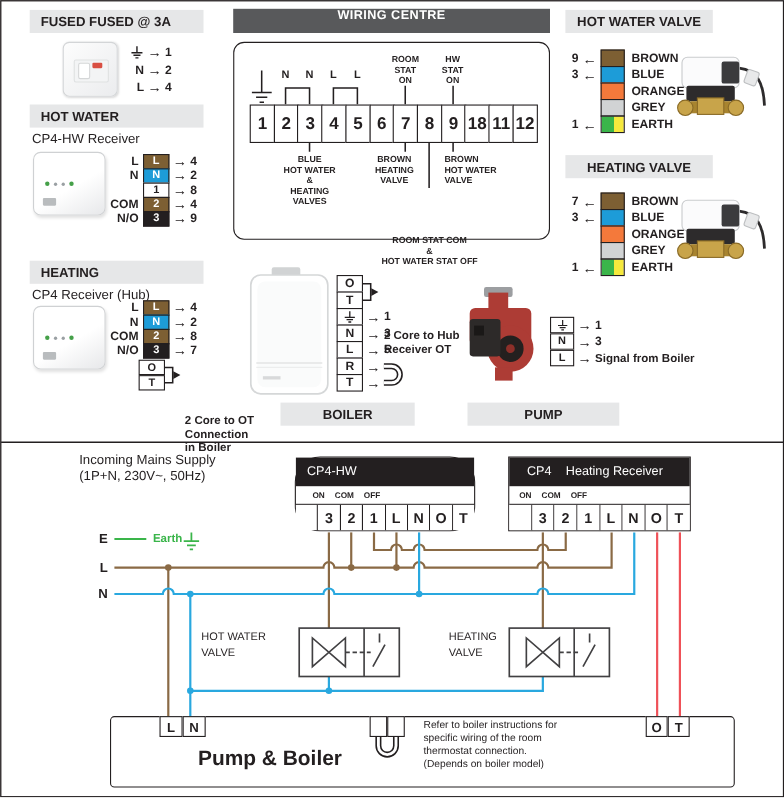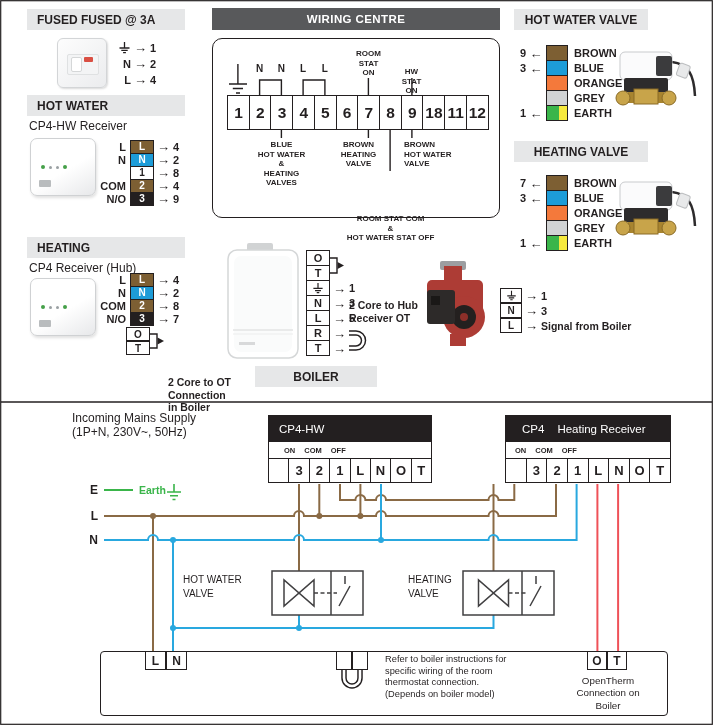--- a/index.html
+++ b/index.html
@@ -4,21 +4,21 @@
 <style>
   html,body{margin:0;padding:0;background:#fff;}
   #page{position:relative;width:713px;height:725px;background:#fff;overflow:hidden;
         font-family:"Liberation Sans",sans-serif;color:#231f20;}
   .abs{position:absolute;}
   .pre{white-space:pre-line;}
   .bar{position:absolute;background:#e6e7e8;font-weight:bold;font-size:12px;
        display:flex;align-items:center;padding-left:10px;box-sizing:border-box;}
   .bar.center{justify-content:center;padding-left:0;}
   .darkbar{position:absolute;background:#58595b;color:#fff;font-weight:bold;font-size:11.5px;
-       display:flex;align-items:center;justify-content:center;letter-spacing:.4px;}
+       display:flex;justify-content:center;letter-spacing:.4px;}
   .crow{position:absolute;display:flex;align-items:center;}
   .tlabel{width:30px;text-align:right;font-weight:bold;font-size:11px;padding-right:4px;flex:none;}
   .tbox{width:24px;height:14px;border:1px solid #231f20;box-sizing:border-box;display:flex;
         align-items:center;justify-content:center;font-size:10px;font-weight:bold;background:#fff;flex:none;}
   .bbox{width:24px;height:16px;font-size:11px;}
   .bx-brown{background:#7d5f33;color:#fff;}
   .bx-blue{background:#1d9cd8;color:#fff;}
   .bx-black{background:#231f20;color:#fff;}
   .arr{font-size:13px;padding:0 3px;flex:none;}
   .tnum{font-size:11px;font-weight:bold;white-space:nowrap;}
@@ -320,21 +320,21 @@
   <span>WIRING CENTRE</span>
 </div>
 <div class="wcbox" style="left:212px;top:38px;width:288px;height:180px;"></div>
 <span class="abs" style="left:251.6px;top:63px;width:16px;text-align:center;font-size:10px;font-weight:bold;">N</span>
 <span class="abs" style="left:273.4px;top:63px;width:16px;text-align:center;font-size:10px;font-weight:bold;">N</span>
 <span class="abs" style="left:295.1px;top:63px;width:16px;text-align:center;font-size:10px;font-weight:bold;">L</span>
 <span class="abs" style="left:316.9px;top:63px;width:16px;text-align:center;font-size:10px;font-weight:bold;">L</span>
 <div class="abs small pre" style="left:346px;top:49px;width:45px;">ROOM
 STAT
 ON</div>
-<div class="abs small pre" style="left:389px;top:67px;width:45px;">HW
+<div class="abs small pre" style="left:389px;top:49px;width:45px;">HW
 STAT
 ON</div>
 <div class="wc-strip" style="left:227px;top:95px;width:262px;height:35px;">
   <div class="wc-cell">1</div>
   <div class="wc-cell">2</div>
   <div class="wc-cell">3</div>
   <div class="wc-cell">4</div>
   <div class="wc-cell">5</div>
   <div class="wc-cell">6</div>
   <div class="wc-cell">7</div>
@@ -478,50 +478,53 @@
 <div class="crow" style="left:500px;top:303px;">
   <span class="tbox" style="width:22px;height:15px;">N</span>
   <span class="arr">→</span>
   <span class="tnum">3</span>
 </div>
 <div class="crow" style="left:500px;top:318px;">
   <span class="tbox" style="width:22px;height:15px;">L</span>
   <span class="arr">→</span>
   <span class="tnum" style="font-size:10.5px;">Signal from Boiler</span>
 </div>
+<div class="bar center" style="left:425px;top:366px;width:138px;height:21px;">
+  <span>PUMP</span>
+</div>
 
 <div class="abs pre" style="left:72px;top:411px;font-size:12px;line-height:14px;">Incoming Mains Supply
 (1P+N, 230V~, 50Hz)</div>
 <span class="abs" style="left:82px;top:483px;width:16px;text-align:right;font-weight:bold;font-size:12px;">E</span>
 <span class="abs" style="left:82px;top:509px;width:16px;text-align:right;font-weight:bold;font-size:12px;">L</span>
 <span class="abs" style="left:82px;top:533px;width:16px;text-align:right;font-weight:bold;font-size:12px;">N</span>
 <span class="abs" style="left:139px;top:484px;font-size:10.5px;font-weight:bold;color:#3ab54a;">Earth</span>
 
-<div class="rxb" style="left:268px;top:415px;width:164px;height:68px;">
+<div class="rxb" style="left:268px;top:415px;width:164px;height:68px;border-radius:23px;">
   <div class="rx-head">
     <span>CP4-HW</span>
   </div>
   <div class="mode" style="left:15px;top:30px;">
     <span>ON</span>
     <span>COM</span>
     <span>OFF</span>
   </div>
   <div class="cells">
     <div class="cell"></div>
     <div class="cell">3</div>
     <div class="cell">2</div>
     <div class="cell">1</div>
     <div class="cell">L</div>
     <div class="cell">N</div>
     <div class="cell">O</div>
     <div class="cell">T</div>
   </div>
 </div>
 
-<div class="rxb" style="left:462px;top:415px;width:166px;height:68px;margin-left:43px;">
+<div class="rxb" style="left:462px;top:415px;width:166px;height:68px;">
   <div class="rx-head" style="padding-left:16px;">
     <span>CP4</span>
     <span>Heating Receiver</span>
   </div>
   <div class="mode" style="left:9px;top:30px;">
     <span>ON</span>
     <span>COM</span>
     <span>OFF</span>
   </div>
   <div class="cells">
@@ -541,21 +544,19 @@
 <div class="abs pre" style="left:408px;top:573px;font-size:10px;line-height:13.5px;">HEATING
 VALVE</div>
 
 <div class="pbbox" style="left:100px;top:651px;width:568px;height:65px;"></div>
 <div class="term" style="left:145px;top:651px;width:21px;height:19px;">L</div>
 <div class="term" style="left:166px;top:651px;width:21px;height:19px;">N</div>
 <div class="term" style="left:336px;top:651px;width:16px;height:19px;"></div>
 <div class="term" style="left:352px;top:651px;width:16px;height:19px;"></div>
 <div class="term" style="left:587px;top:651px;width:20px;height:19px;">O</div>
 <div class="term" style="left:607px;top:651px;width:20px;height:19px;">T</div>
+<div class="abs" style="left:180px;top:679px;font-size:19px;font-weight:bold;">Pump &amp; Boiler</div>
 <div class="abs pre" style="left:385px;top:654px;font-size:9.3px;line-height:11.6px;">Refer to boiler instructions for
 specific wiring of the room
 thermostat connection.
 (Depends on boiler model)</div>
-<div class="abs pre" style="left:562px;top:675px;width:92px;font-size:9.8px;line-height:12.3px;text-align:center;">OpenTherm
-Connection on
-Boiler</div>
 
 </div>
 
 </body></html>

